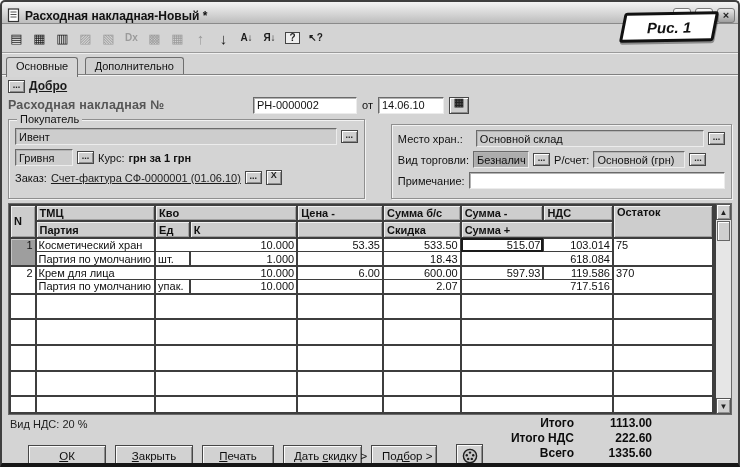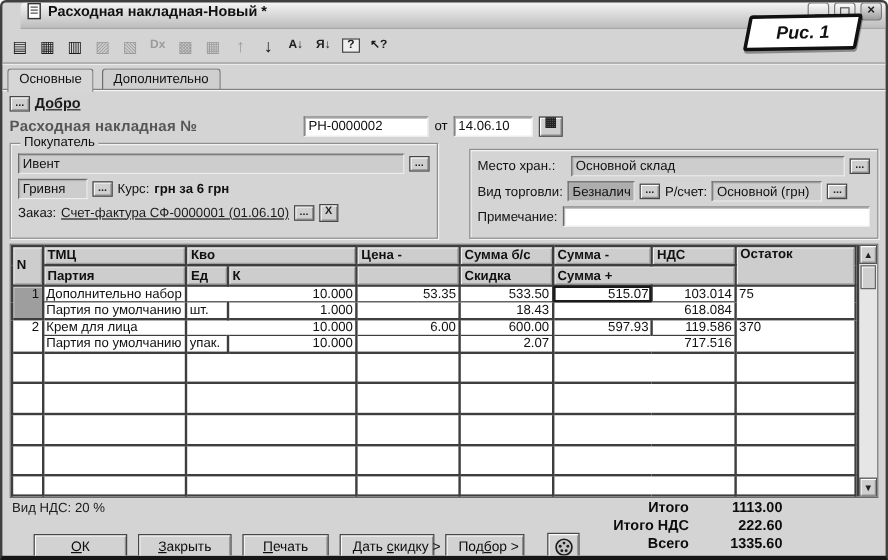--- a/index.html
+++ b/index.html
@@ -1,21 +1,21 @@
 <!DOCTYPE html>
 <html><head>
 <meta charset="utf-8">
 <style>
   * { margin:0; padding:0; box-sizing:border-box; }
   html,body { width:740px; height:467px; background:#fff; font-family:"Liberation Sans", sans-serif; }
   .window { position:absolute; inset:0; background:#d4d4d4; border:2px solid #3f3f3f; border-bottom:4px solid #161616; border-radius:5px 5px 0 0; overflow:hidden; }
 
   
-  .titlebar { height:22px; display:flex; align-items:flex-start; gap:4px; padding:0 3px 0 5px;
-    background:linear-gradient(#f4f4f4,#bdbdbd); border-bottom:1px solid #8a8a8a; border-radius:4px 4px 0 0;margin-left:15px; }
+  .titlebar { height:22px; display:flex; align-items:flex-end; gap:4px; padding:0 3px 0 5px;
+    background:linear-gradient(#f4f4f4,#bdbdbd); border-bottom:1px solid #8a8a8a; border-radius:4px 4px 0 0; }
   .title-text { font-size:12px; font-weight:bold; color:#111; flex:1; white-space:nowrap; overflow:hidden; }
   .winbtn { width:18px; height:15px; border:1px solid #7a7a7a; border-radius:3px;
     background:linear-gradient(#fdfdfd,#c2c2c2); display:flex; align-items:center; justify-content:center;
     font-size:11px; font-weight:bold; color:#333; line-height:1; }
   .winbtn.close { background:linear-gradient(#e9e9e9,#9f9f9f); color:#222; }
   .minbar { width:7px; height:2px; background:#555; margin-top:7px; }
   .maxbox { width:8px; height:7px; border:1.5px solid #555; }
 
   
   .toolbar { height:29px; display:flex; align-items:center; gap:2px; padding:0 4px;
@@ -174,21 +174,21 @@
       <div class="groupbox left">
         <span class="gb-legend">Покупатель</span>
         <div class="frow">
           <span class="sunken gray" style="flex:1">Ивент</span>
           <div class="mini-btn">...</div>
         </div>
         <div class="frow">
           <span class="sunken gray" style="width:58px">Гривня</span>
           <div class="mini-btn">...</div>
           <span class="lbl">Курс:</span>
-          <span class="bold-note">грн за 6 грн</span>
+          <span class="bold-note">грн за 1 грн</span>
         </div>
         <div class="frow" style="margin-bottom:0">
           <span class="lbl">Заказ:</span>
           <span class="order-link">Счет-фактура СФ-0000001 (01.06.10)</span>
           <div class="mini-btn">...</div>
           <div class="mini-btn" style="height:15px;min-width:16px">X</div>
         </div>
       </div>
 
       <div class="groupbox right">
@@ -240,21 +240,21 @@
           <th>Партия</th>
           <th>Ед</th>
           <th>К</th>
           <th></th>
           <th>Скидка</th>
           <th colspan="2">Сумма +</th>
         </tr>
 
         <tr class="sub1">
           <td rowspan="2" class="ncell cur">1</td>
-          <td>Дополнительно набор</td>
+          <td>Косметический хран</td>
           <td colspan="2" class="num">10.000</td>
           <td class="num">53.35</td>
           <td class="num">533.50</td>
           <td class="num cell-current">515.07</td>
           <td class="num">103.014</td>
           <td rowspan="2" class="restcell">75</td>
         </tr>
         <tr class="sub2">
           <td>Партия по умолчанию</td>
           <td>шт.</td>

